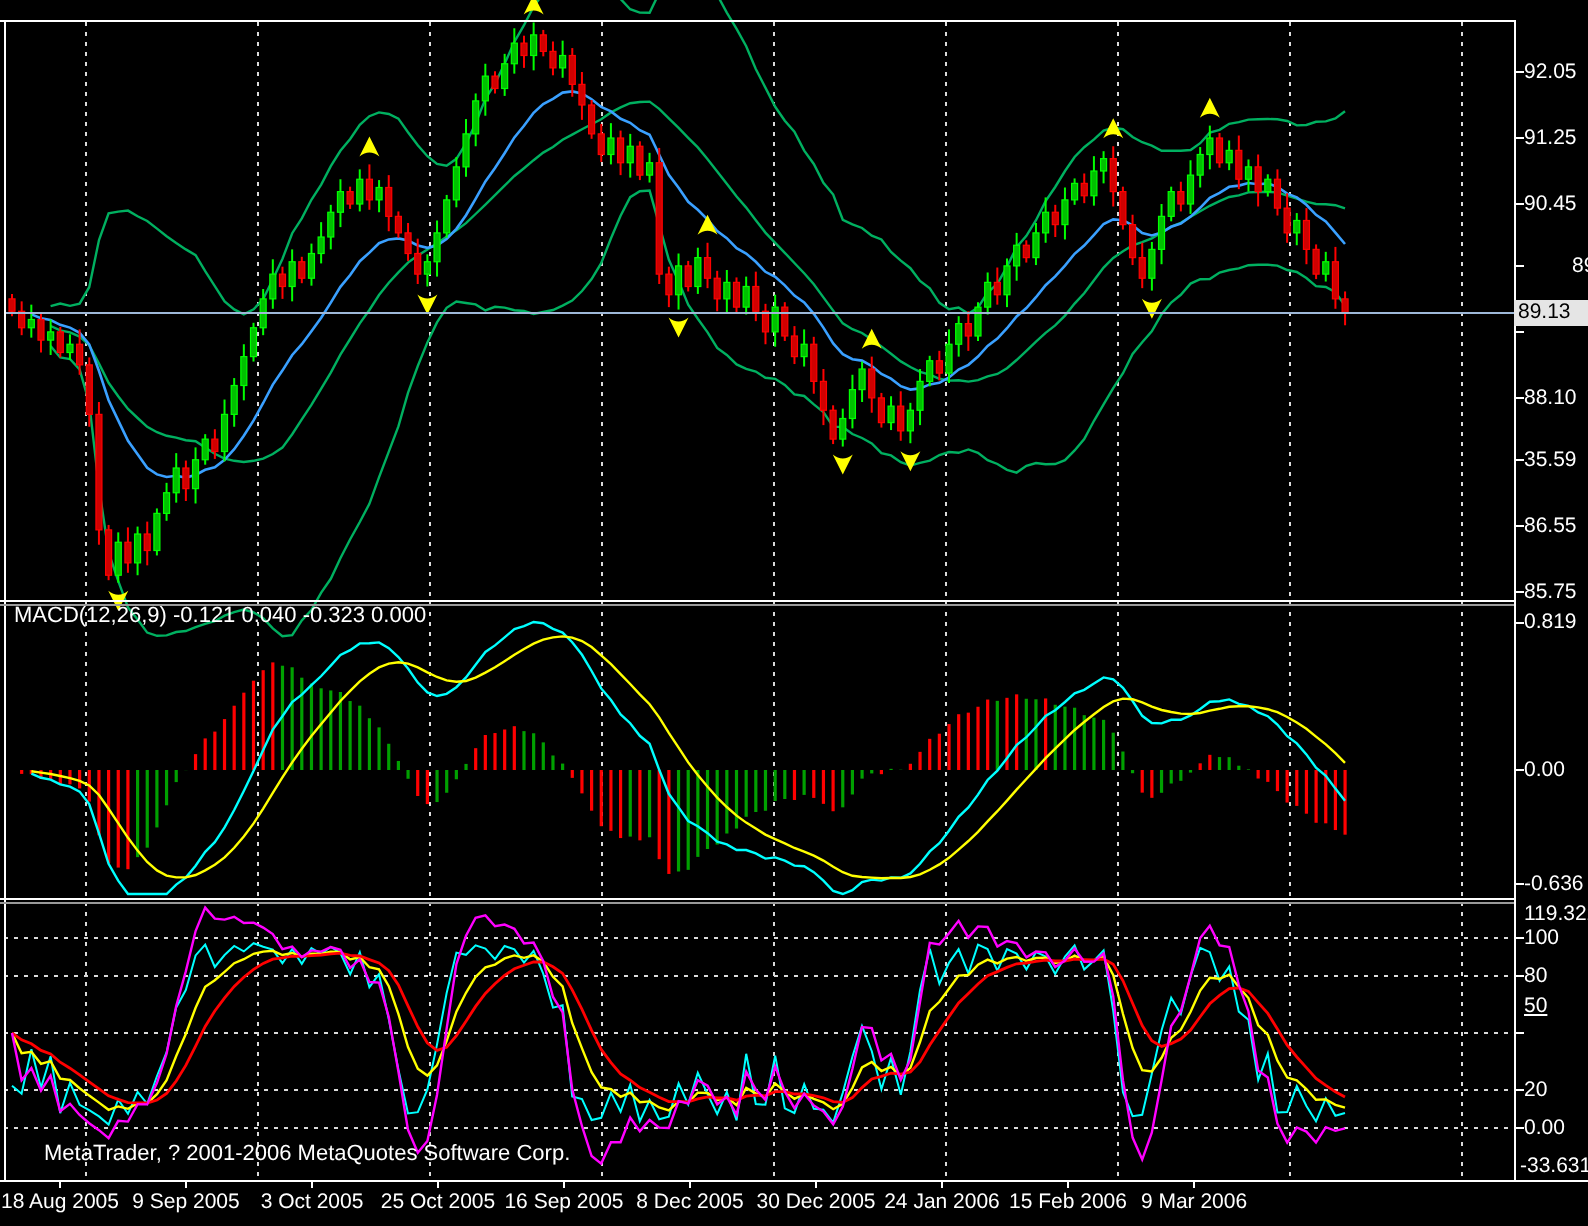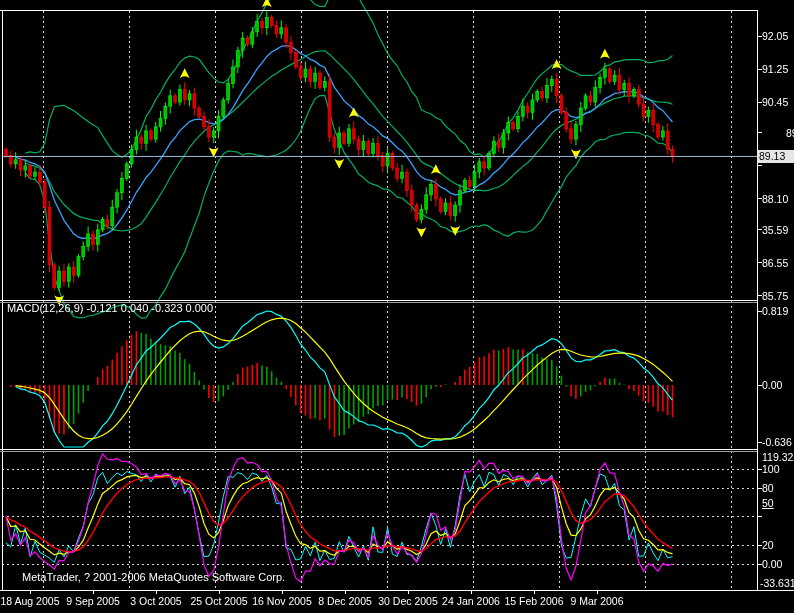--- a/index.html
+++ b/index.html
@@ -559,20 +559,20 @@
       <div class="t" style="left: 762px; top: 497px; text-decoration: underline;">50</div>
       <div class="t" style="left: 762px; top: 539px;">20</div>
       <div class="t" style="left: 762px; top: 558px;">0.00</div>
       <div class="t" style="left: 760px; top: 577px;">-33.6312</div>
     </div>
   <div id="time-axis">
       <div class="t dlabel" style="left: 30px; top: 595px;">18 Aug 2005</div>
       <div class="t dlabel" style="left: 93px; top: 595px;">9 Sep 2005</div>
       <div class="t dlabel" style="left: 156px; top: 595px;">3 Oct 2005</div>
       <div class="t dlabel" style="left: 219px; top: 595px;">25 Oct 2005</div>
-      <div class="t dlabel" style="left: 282px; top: 595px;">16 Nov 2005</div>
+      <div class="t dlabel" style="left: 282px; top: 595px;">16 Sep 2005</div>
       <div class="t dlabel" style="left: 345px; top: 595px;">8 Dec 2005</div>
       <div class="t dlabel" style="left: 408px; top: 595px;">30 Dec 2005</div>
       <div class="t dlabel" style="left: 471px; top: 595px;">24 Jan 2006</div>
       <div class="t dlabel" style="left: 534px; top: 595px;">15 Feb 2006</div>
       <div class="t dlabel" style="left: 597px; top: 595px;">9 Mar 2006</div>
     </div>
 </div>
 
 </body></html>

